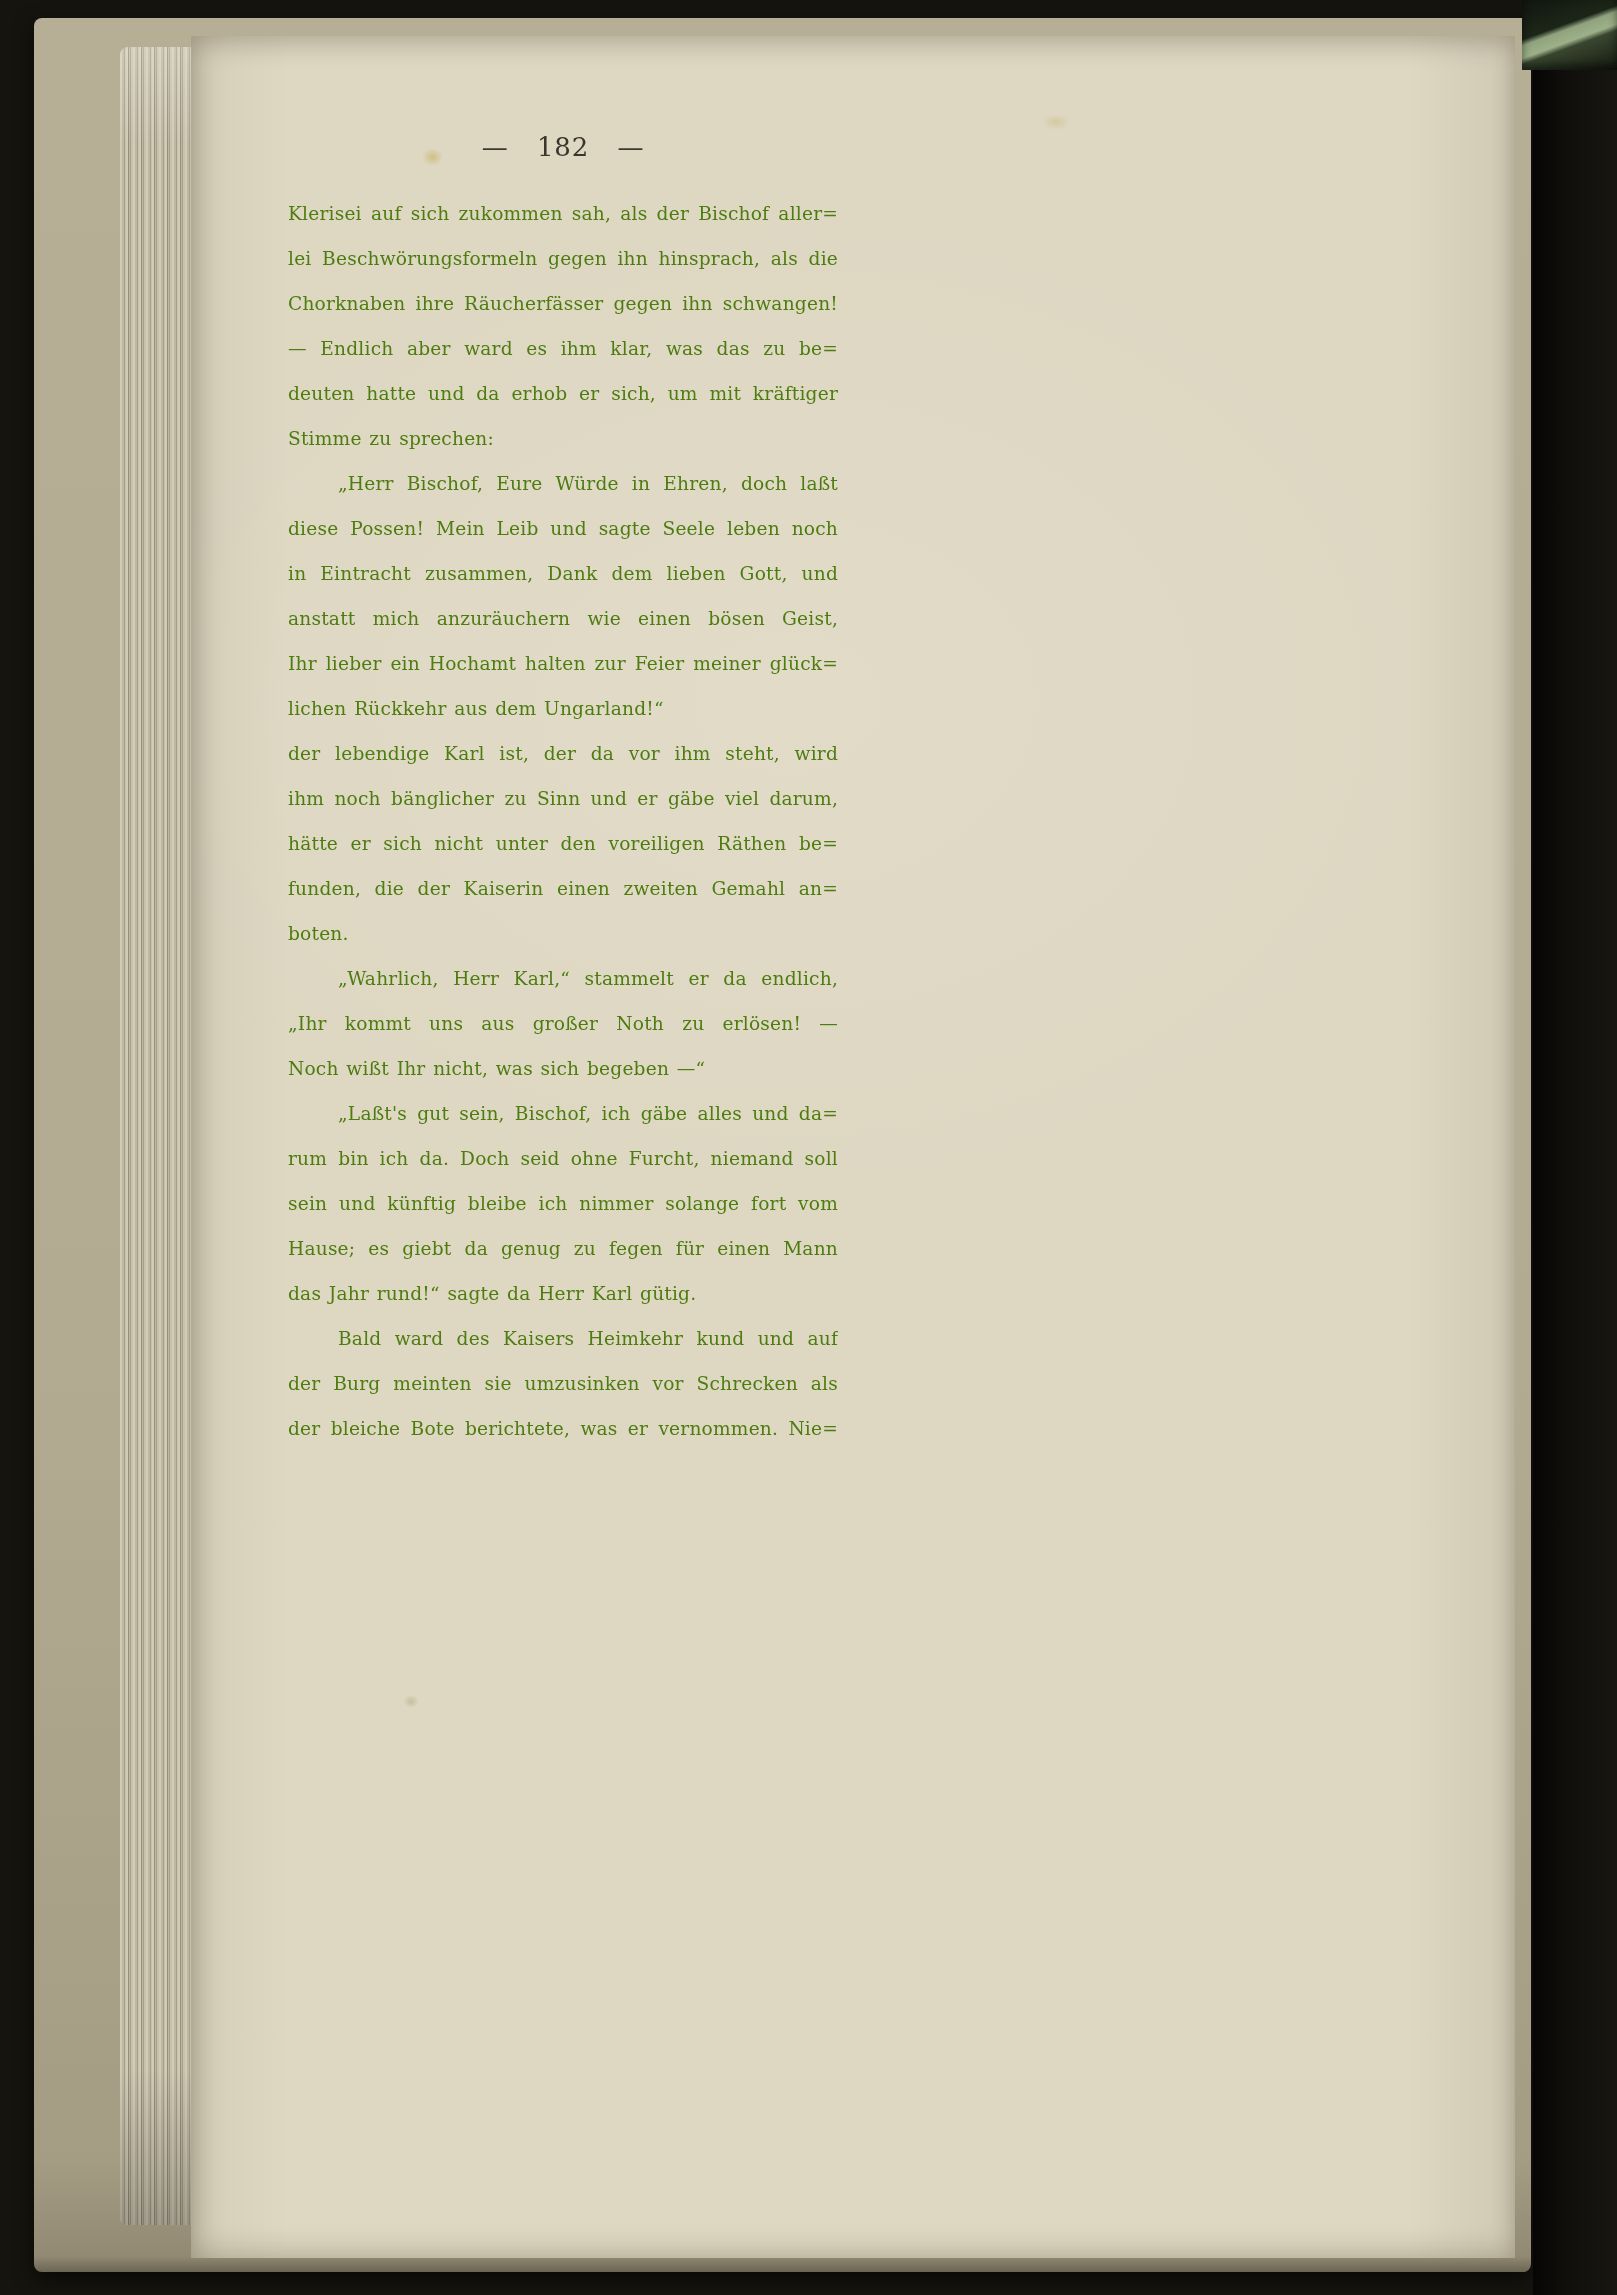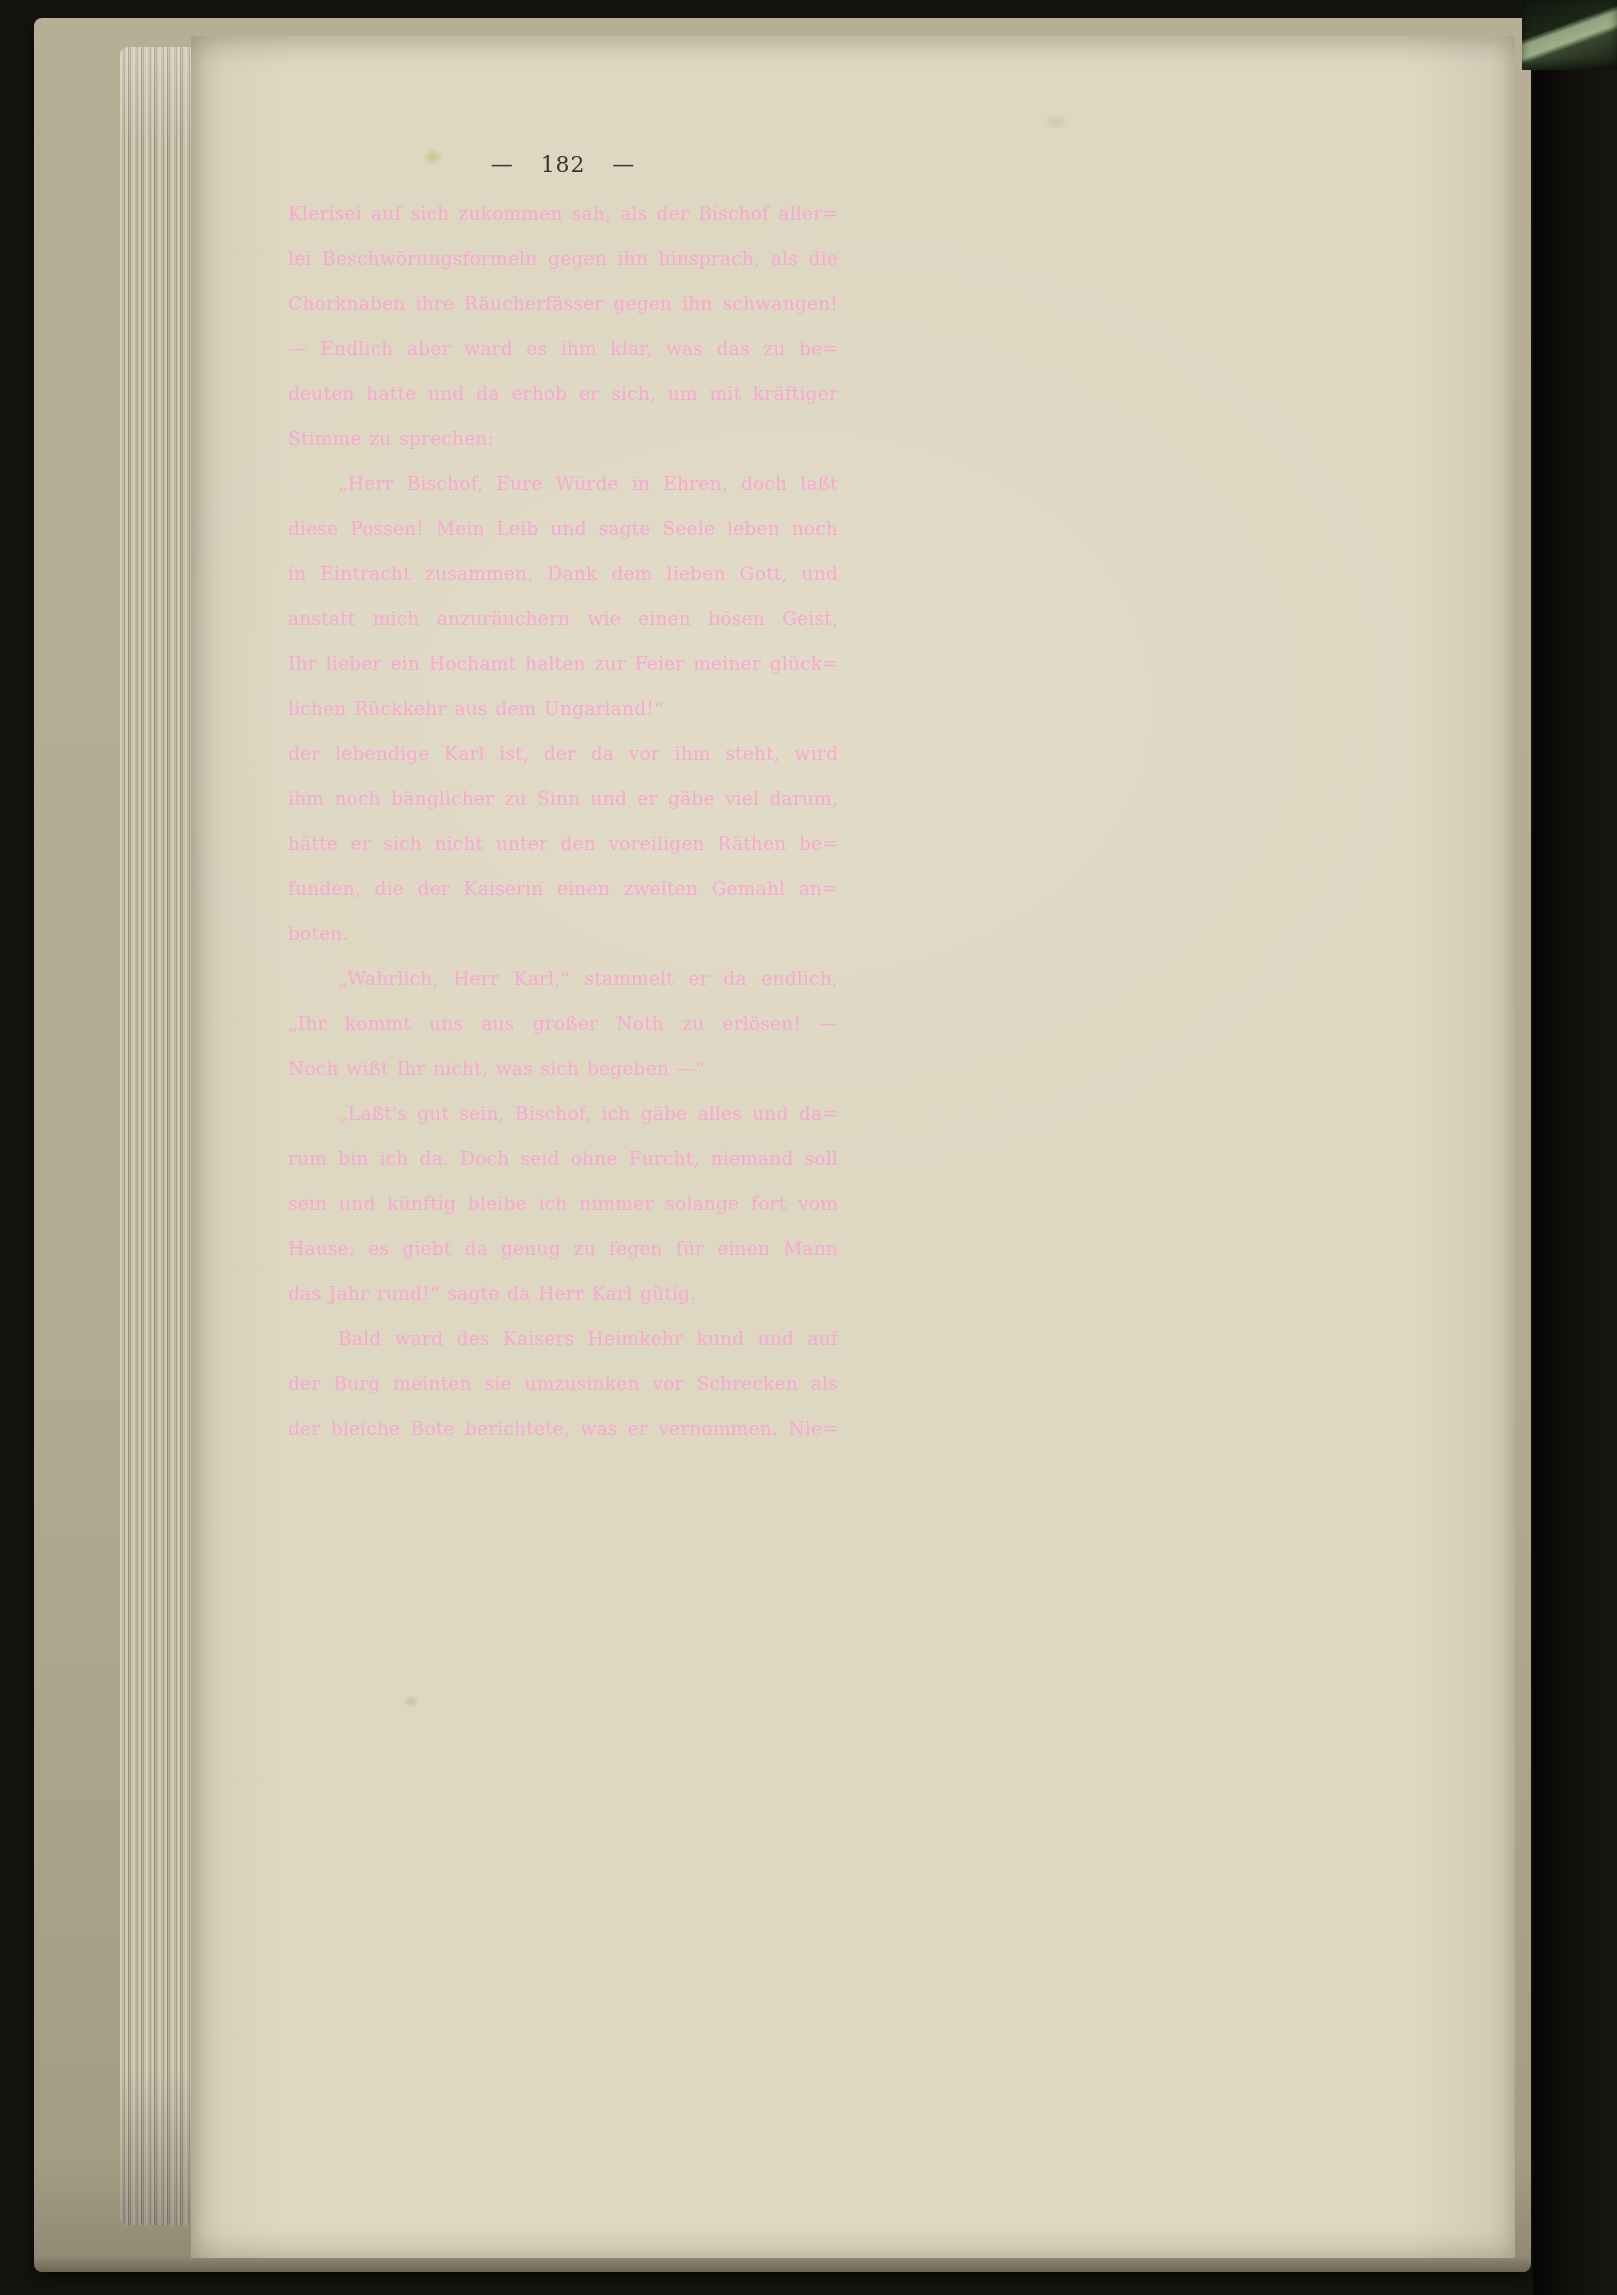--- a/index.html
+++ b/index.html
@@ -58,27 +58,27 @@
   }
   
   .corner-book{
     position:absolute;right:0;top:0;width:95px;height:70px;
     background:
       linear-gradient(160deg,#11170f 0%,#1c2618 38%,#90a37e 44%,#9cb089 56%,#39462f 62%,#141a10 100%);
     box-shadow:inset 0 -4.9px 8px rgba(0,0,0,.5);
   }
   
   .page-number{
-    position:absolute;left:288px;top:152px;width:550px;
-    text-align:center;font-size:22px;color:#3a352d;
+    position:absolute;left:288px;top:132px;width:550px;
+    text-align:center;font-size:26px;color:#3a352d;
     word-spacing:19.4px;letter-spacing:0.8px;
   }
   .text-block{
     position:absolute;left:288px;top:191px;width:550px;
-    font-size:18.6px;line-height:45px;color:#f9a8d4;
+    font-size:18.6px;line-height:45px;color:#4d7c0f;
     letter-spacing:0.2px;word-spacing:1.6px;
   }
   .line{height:45px;overflow:hidden;text-align:justify;text-align-last:justify;}
   .line.last{text-align:right;text-align-last:left;}
   .line.indent{padding-left:50px;}
 </style>
 </head>
 <body>
 
 <div class="scene">

